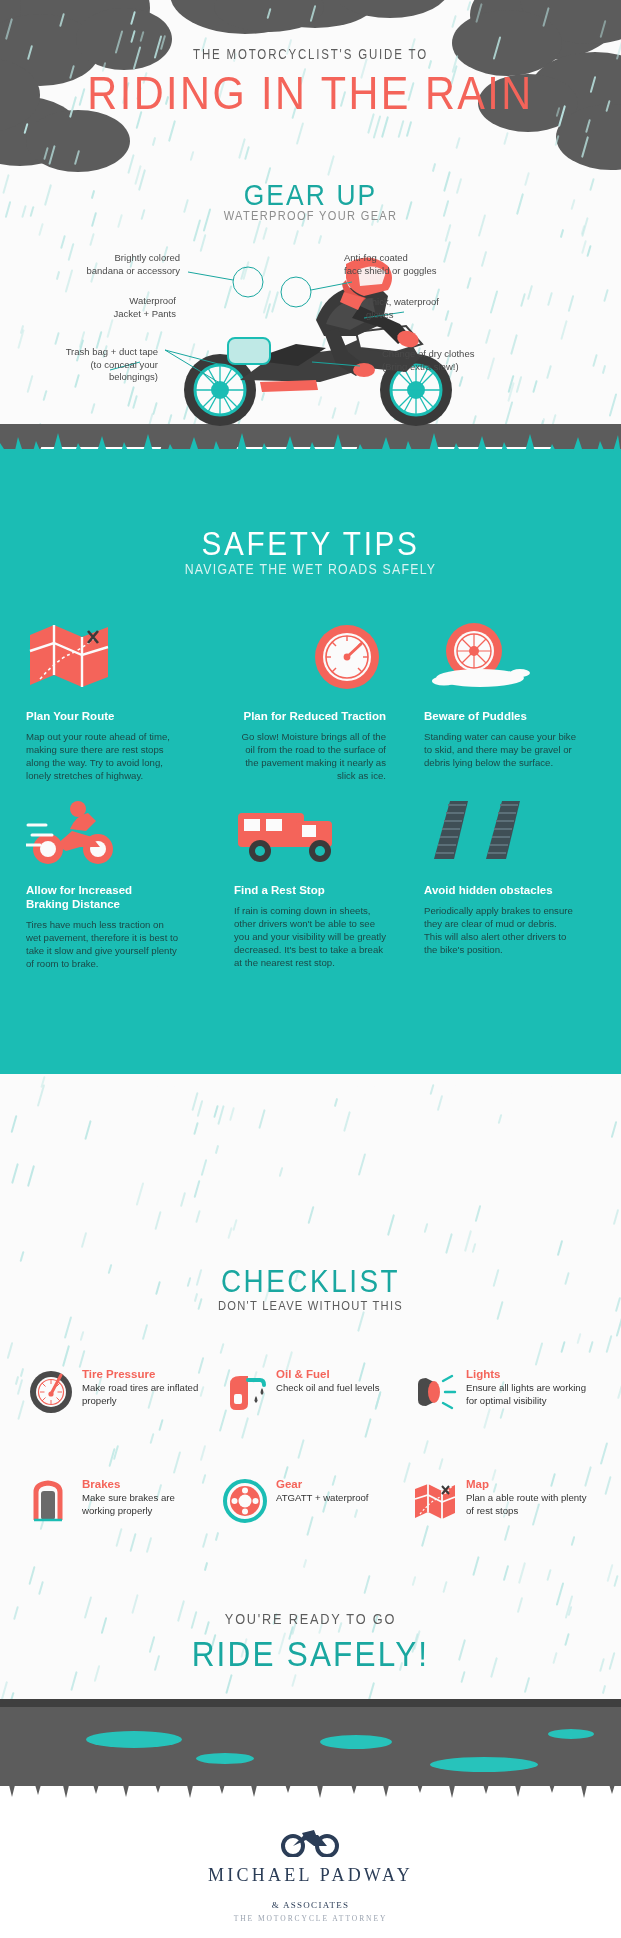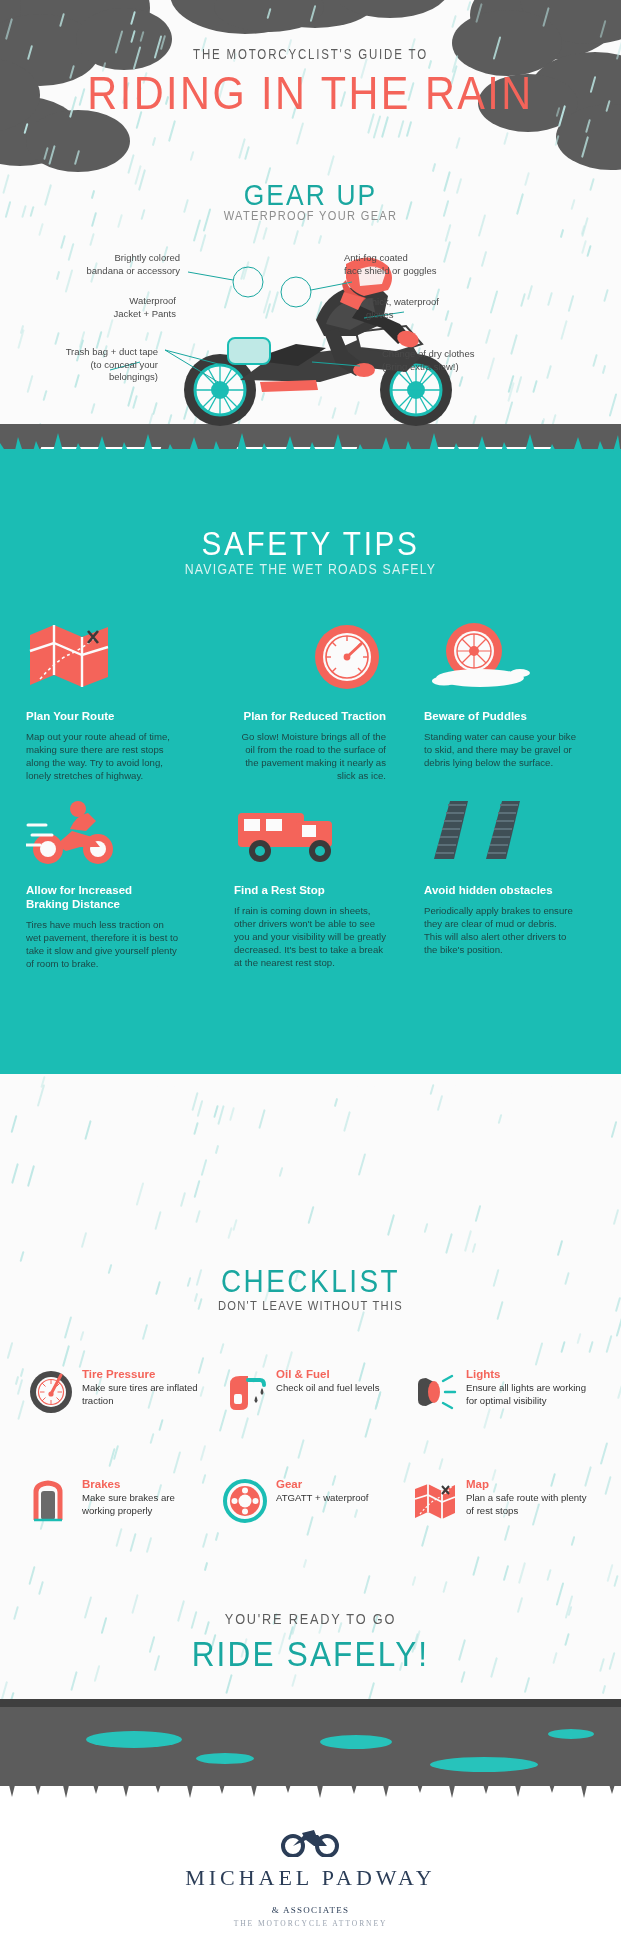--- a/index.html
+++ b/index.html
@@ -103,21 +103,21 @@
   }
 
   
   .sec-foot{position:absolute;left:0;top:1699px;width:621px;height:239px;background:#ffffff;overflow:hidden;}
   .foot-road{position:absolute;left:0;top:8px;width:621px;height:74px;background:#5c5c5c;}
   .foot-band{position:absolute;left:0;top:0;width:621px;height:10px;background:#3f3f3f;}
   .puddle{position:absolute;background:#27c3bb;border-radius:50%;}
   .foot-grass{position:absolute;left:0;top:82px;width:621px;height:18px;}
   .logo-wrap{position:absolute;left:0;top:128px;width:621px;text-align:center;}
   .logo-name{
-    font-size:22px;color:#2b3d57;letter-spacing:.18em;
+    font-size:18px;color:#2b3d57;letter-spacing:.18em;
     font-family:"Liberation Serif",serif;margin-top:4px;
   }
   .logo-amp{font-size:9px;color:#2b3d57;letter-spacing:.14em;font-family:"Liberation Serif",serif;margin-top:14px;}
   .logo-tag{font-size:7.5px;color:#9aa3b0;letter-spacing:.26em;font-family:"Liberation Serif",serif;margin-top:4px;}
 </style>
 </head>
 <body>
 
 <div class="page">
 
@@ -853,21 +853,21 @@
           <line x1="14" y1="15" x2="17.5" y2="18.5"></line>
             <line x1="32" y1="15" x2="28.5" y2="18.5"></line>
           <line x1="14" y1="33" x2="17.5" y2="29.5"></line>
             <line x1="32" y1="33" x2="28.5" y2="29.5"></line>
         </g>
         <line x1="23" y1="26" x2="33" y2="7" stroke="#f4645a" stroke-width="3" stroke-linecap="round"></line>
         <circle cx="23" cy="26" r="2.6" fill="#f4645a"></circle>
       </svg>
       <div class="ck-txt">
         <p class="ck-h">Tire Pressure</p>
-        <p class="ck-b">Make sure tires are inflated traction</p>
+        <p class="ck-b">Make road tires are inflated properly</p>
       </div>
     </div>
 
     <div class="ck" style="left:222px;top:294px;">
       <svg class="ck-ico" viewBox="0 0 46 46">
         <path d="M8 16 Q8 8 18 8 L26 8 L26 36 Q26 42 18 42 L14 42 Q8 42 8 36 Z" fill="#f4645a"></path>
         <rect x="12" y="26" width="8" height="10" rx="2" fill="#fbfbfb"></rect>
         <path d="M26 12 L38 12 Q42 12 42 17" stroke="#1bbdb4" stroke-width="4" fill="none" stroke-linecap="round"></path>
         <path d="M40 20 q3 5 0 7 q-3 -2 0 -7 Z" fill="#4a4a4a"></path>
         <path d="M34 28 q3 5 0 7 q-3 -2 0 -7 Z" fill="#4a4a4a"></path>
@@ -930,21 +930,21 @@
         <g stroke="#fbfbfb" stroke-width="1.8" fill="none">
           <path d="M16 6 L16 34"></path>
             <path d="M30 13 L30 41"></path>
             <path d="M3 21 L16 17 L30 24 L43 19"></path>
         </g>
         <path d="M8 36 q10 -12 18 -16 q8 -4 14 -12" stroke="#fbfbfb" stroke-width="1.2" stroke-dasharray="2 2" fill="none"></path>
         <path d="M30 8 L37 16 M37 8 L30 16" stroke="#3a3a3a" stroke-width="2"></path>
       </svg>
       <div class="ck-txt">
         <p class="ck-h">Map</p>
-        <p class="ck-b">Plan a safe route with plenty of rest stops</p>
+        <p class="ck-b">Plan a able route with plenty of rest stops</p>
       </div>
     </div>
 
     <div class="ready">YOU'RE READY TO GO</div>
     <div class="ridesafe">RIDE SAFELY!</div>
   </div>
 
   <div class="sec-foot">
     <div class="foot-band"></div>
     <div class="foot-road"></div>

